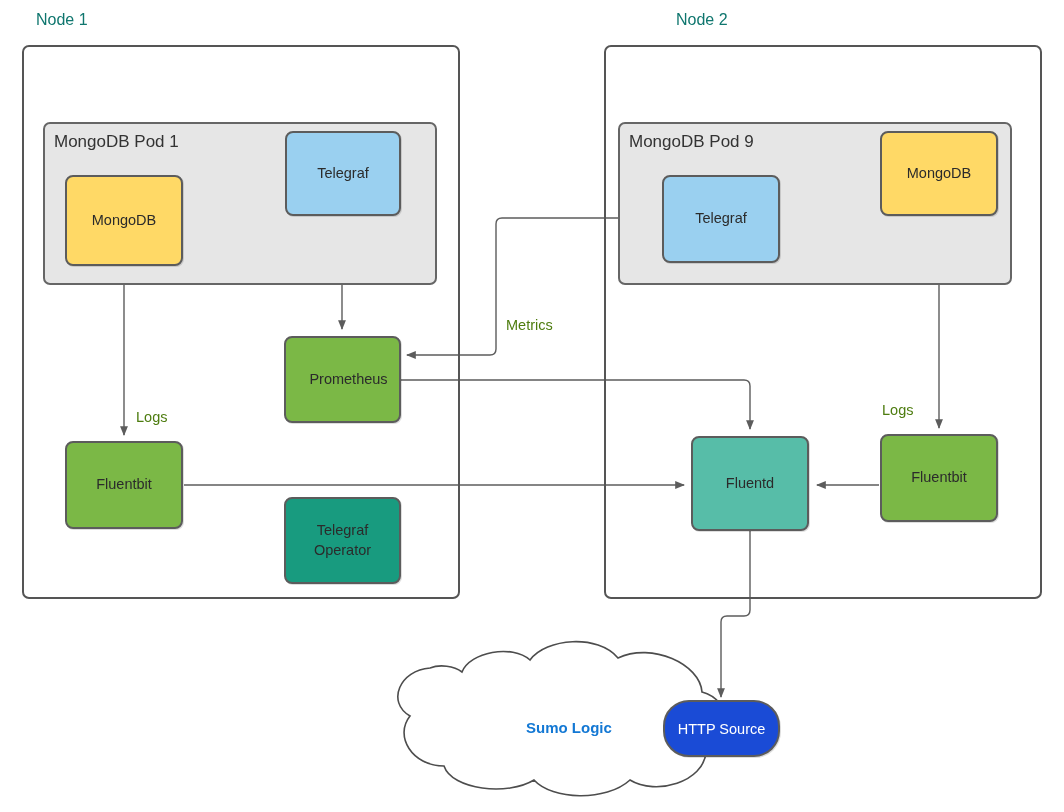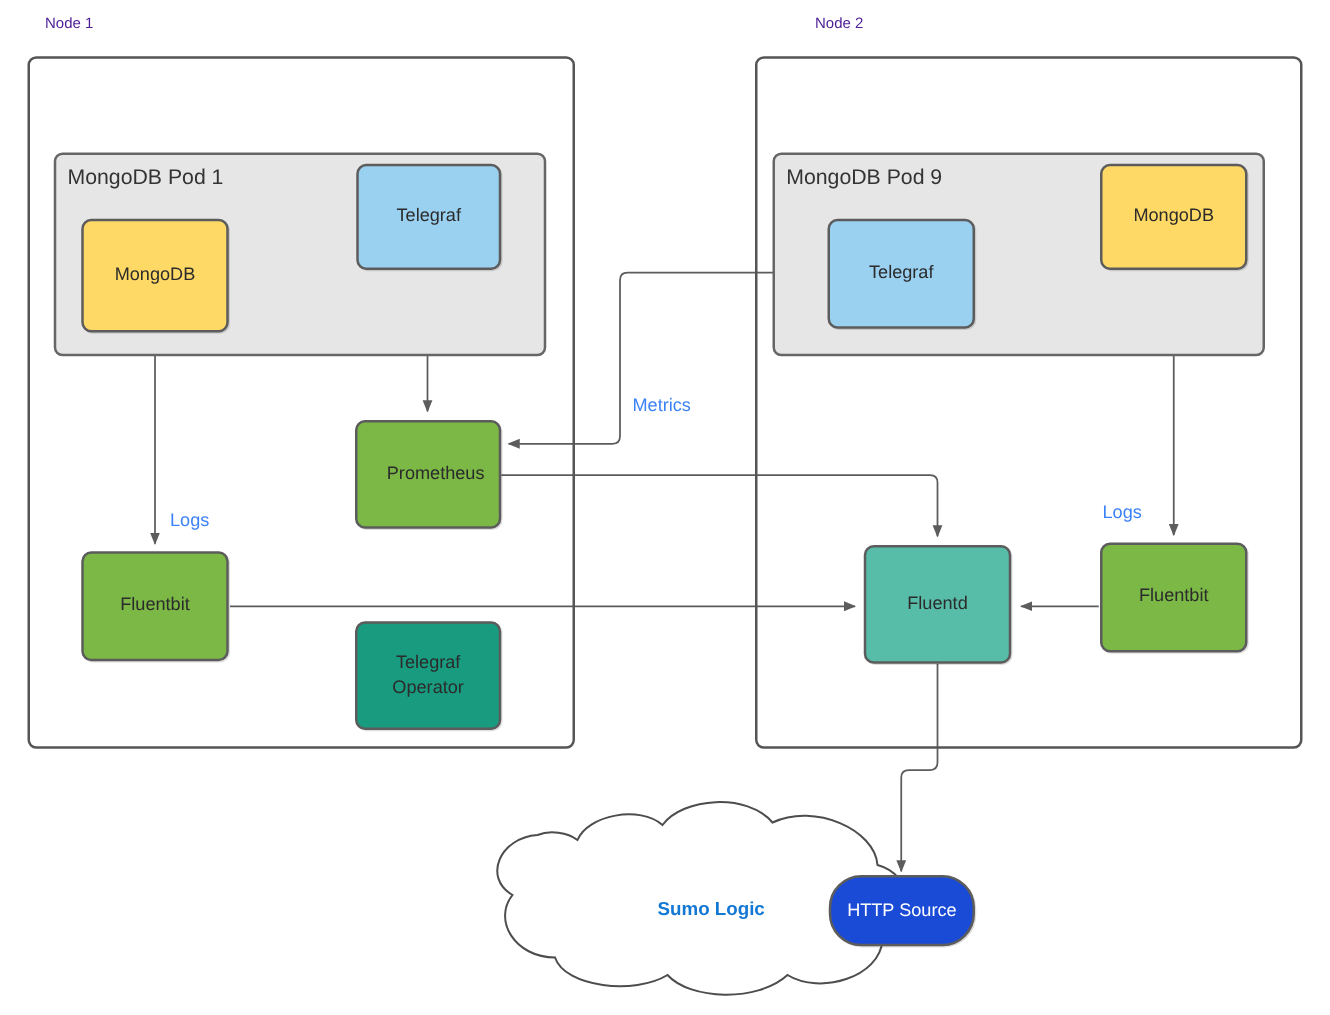--- a/index.html
+++ b/index.html
@@ -20,29 +20,29 @@
     left: 0;
     top: 0;
     width: 1064px;
     height: 812px;
     overflow: visible;
   }
   svg.edges { z-index: 1; }
 
   .node-label {
     position: absolute;
-    font-size: 12px;
-    color: #4c1d95;
+    font-size: 16px;
+    color: #0f766e;
     white-space: nowrap;
     z-index: 4;
   }
   .edge-label {
     position: absolute;
     font-size: 14.5px;
-    color: #3b82f6;
+    color: #4d7c0f;
     white-space: nowrap;
     background: #ffffff;
     padding: 0 3px;
     z-index: 5;
   }
 
   .container-box {
     position: absolute;
     border: 2px solid #555555;
     border-radius: 7px;
@@ -139,21 +139,21 @@
 
       <path d="M 879 485 L 817 485" marker-end="url(#arrow)"></path>
 
       <path d="M 750 531 L 750 610 Q 750 616 744 616 L 727 616 Q 721 616 721 622 L 721 697" marker-end="url(#arrow)"></path>
     </g>
   </svg>
 
   <div class="node-label" style="left:36px; top:11px;">Node  1</div>
   <div class="container-box" style="left:22px; top:45px; width:438px; height:554px;"></div>
 
-  <div class="node-label" style="left:652px; top:11px;">Node  2</div>
+  <div class="node-label" style="left:676px; top:11px;">Node  2</div>
   <div class="container-box" style="left:604px; top:45px; width:438px; height:554px;"></div>
 
   <div class="pod-box" style="left:43px; top:122px; width:394px; height:163px;">
     <div class="pod-title">MongoDB Pod 1</div>
   </div>
 
   <div class="pod-box" style="left:618px; top:122px; width:394px; height:163px;">
     <div class="pod-title">MongoDB Pod 9</div>
   </div>
 

